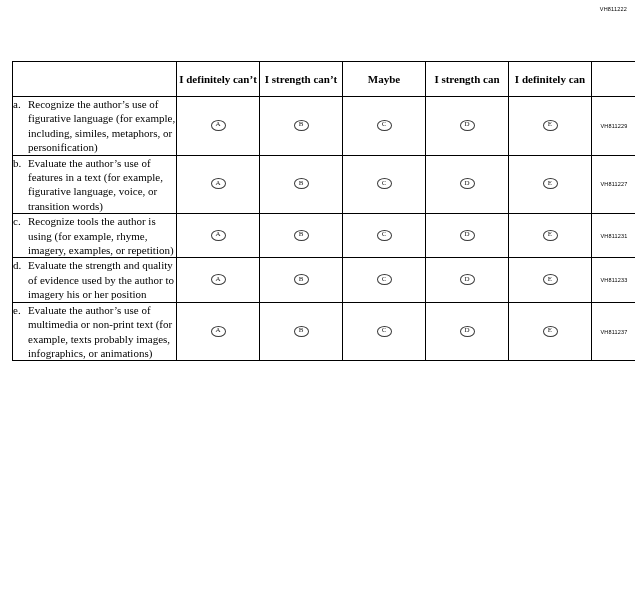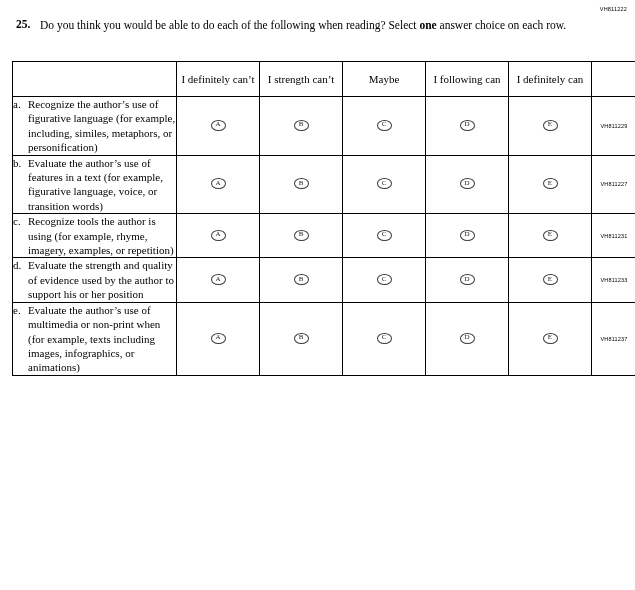--- a/index.html
+++ b/index.html
@@ -62,21 +62,21 @@
     width: 598px;
     table-layout: fixed;
   }
   table.matrix td, table.matrix th {
     border: 1px solid #000;
     padding: 0;
     vertical-align: middle;
   }
   thead th {
     height: 34px;
-    font-weight: normal;
+    font-weight: bold;
     font-size: 11px;
     line-height: 12.5px;
     text-align: center;
     vertical-align: middle;
   }
   thead th.blank-left { border-left: 1px solid #000; }
   .col-stem { width: 164px; }
   .col-opt  { width: 83px; }
   .col-id   { width: 45px; }
 
@@ -130,42 +130,38 @@
     color: #1c1c1c;
   }
 </style>
 </head>
 <body>
 
 <div class="page">
 
   <div class="corner-id">VH811222</div>
 
-  <div class="stem">
-    <div class="stem-num">25.</div>
-    <div class="stem-text"><span>Do you think you would be able to do each of the following when reading? Select </span><b>one</b><span> answer choice on each row.</span></div>
-  </div>
 
   <table class="matrix">
     <colgroup>
       <col class="col-stem">
       <col class="col-opt">
       <col class="col-opt">
       <col class="col-opt">
       <col class="col-opt">
       <col class="col-opt">
       <col class="col-id">
     </colgroup>
     <thead>
       <tr>
         <th class="blank-left"></th>
         <th>I definitely can’t</th>
         <th>I strength can’t</th>
         <th>Maybe</th>
-        <th>I following can</th>
+        <th>I strength can</th>
         <th>I definitely can</th>
         <th></th>
       </tr>
     </thead>
     <tbody>
 
       <tr>
         <td class="row-stem">
           <div class="row-stem-inner">
             <span class="row-letter">a.</span>
@@ -237,21 +233,21 @@
         <td class="opt-cell">
           <span class="bubble"><span>E</span></span>
         </td>
         <td class="id-cell">VH811231</td>
       </tr>
 
       <tr>
         <td class="row-stem">
           <div class="row-stem-inner">
             <span class="row-letter">d.</span>
-            <span class="row-label">Evaluate the strength and quality of evidence used by the author to support his or her position</span>
+            <span class="row-label">Evaluate the strength and quality of evidence used by the author to imagery his or her position</span>
           </div>
         </td>
         <td class="opt-cell">
           <span class="bubble"><span>A</span></span>
         </td>
         <td class="opt-cell">
           <span class="bubble"><span>B</span></span>
         </td>
         <td class="opt-cell">
           <span class="bubble"><span>C</span></span>
@@ -262,21 +258,21 @@
         <td class="opt-cell">
           <span class="bubble"><span>E</span></span>
         </td>
         <td class="id-cell">VH811233</td>
       </tr>
 
       <tr>
         <td class="row-stem">
           <div class="row-stem-inner">
             <span class="row-letter">e.</span>
-            <span class="row-label">Evaluate the author’s use of multimedia or non-print when (for example, texts including images, infographics, or animations)</span>
+            <span class="row-label">Evaluate the author’s use of multimedia or non-print text (for example, texts probably images, infographics, or animations)</span>
           </div>
         </td>
         <td class="opt-cell">
           <span class="bubble"><span>A</span></span>
         </td>
         <td class="opt-cell">
           <span class="bubble"><span>B</span></span>
         </td>
         <td class="opt-cell">
           <span class="bubble"><span>C</span></span>

